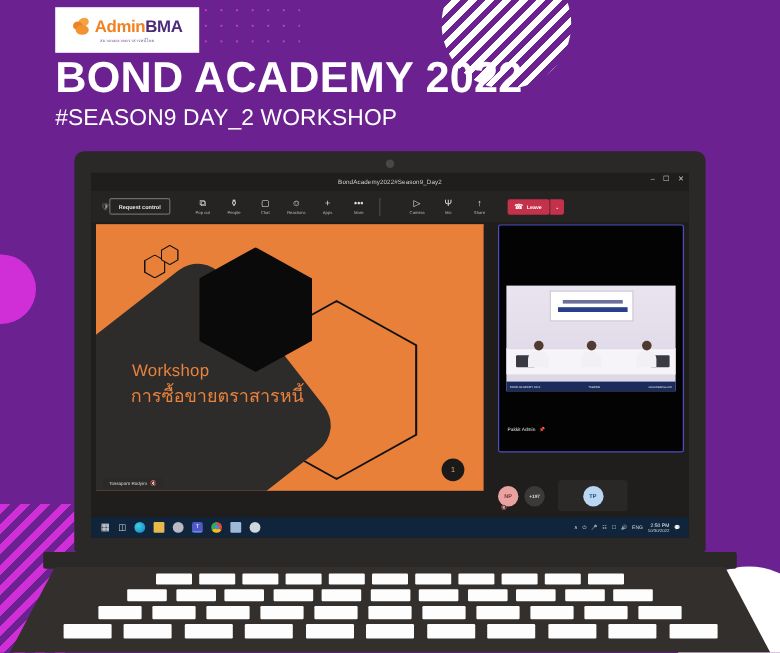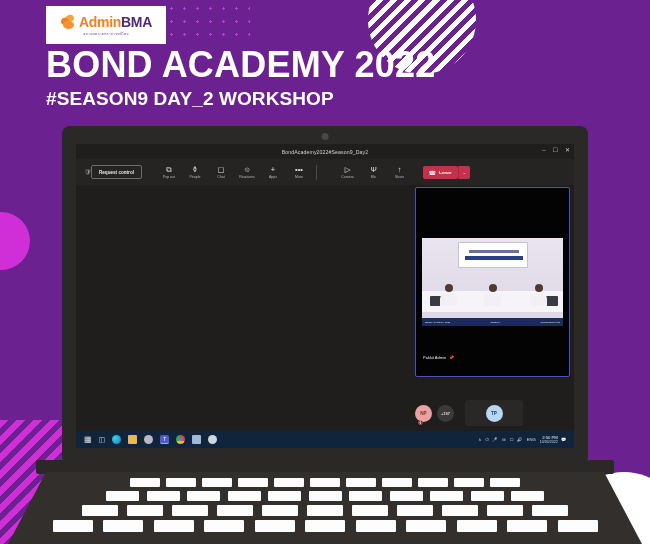--- a/index.html
+++ b/index.html
@@ -55,21 +55,21 @@
   .logo-text .t2 { color:#4d2a7a; }
   .logo-sub { font-size:3.4px; color:#6d4b9a; letter-spacing:.2px; margin-top:1px; }
 
   .title-main {
     position:absolute; left:46px; top:46px; z-index:6;
     color:#ffffff; font-size:36px; font-weight:bold; letter-spacing:.2px;
     line-height:1.05; white-space:nowrap;
   }
   .title-sub {
     position:absolute; left:46px; top:88px; z-index:6;
-    color:#ffffff; font-size:19px; font-weight:bold; letter-spacing:.1px;
+    color:#ffffff; font-size:19px; font-weight:normal; letter-spacing:.1px;
     white-space:nowrap;
   }
 
   
   .laptop { position:absolute; left:0; top:126px; width:650px; height:418px; z-index:5; }
   .lid {
     position:absolute; left:62px; top:0px; width:526px; height:334px;
     background:#2b2927; border-radius:8px 8px 2px 2px;
     padding:18px 14px 12px 14px;
   }
@@ -357,20 +357,34 @@
           <div class="leave">
             <span class="ph">☎</span>
             <span class="lt">Leave</span>
           </div>
           <div class="leave-caret">⌄</div>
         </div>
       </div>
 
       <div class="stage">
 
+        <div class="slide">
+          <div class="hex-mini hm1"></div>
+          <div class="hex-mini hm2"></div>
+          <div class="hex-outline"></div>
+          <div class="darkshape"></div>
+          <div class="hex-solid"></div>
+          <div class="slide-title">Workshop</div>
+          <div class="slide-sub">การซื้อขายตราสารหนี้</div>
+          <div class="slide-badge">1</div>
+          <div class="presenter-tag">
+            <span>Tossaporn Rodyim</span>
+            <span class="mic">🔇</span>
+          </div>
+        </div>
 
         <div class="vpanel">
           <div class="vroom">
             <div class="vscreen">
               <div class="l1"></div>
                 <div class="l2"></div>
             </div>
             <div class="vtable"></div>
             <div class="lap-i li1"></div>
             <div class="lap-i li3"></div>

